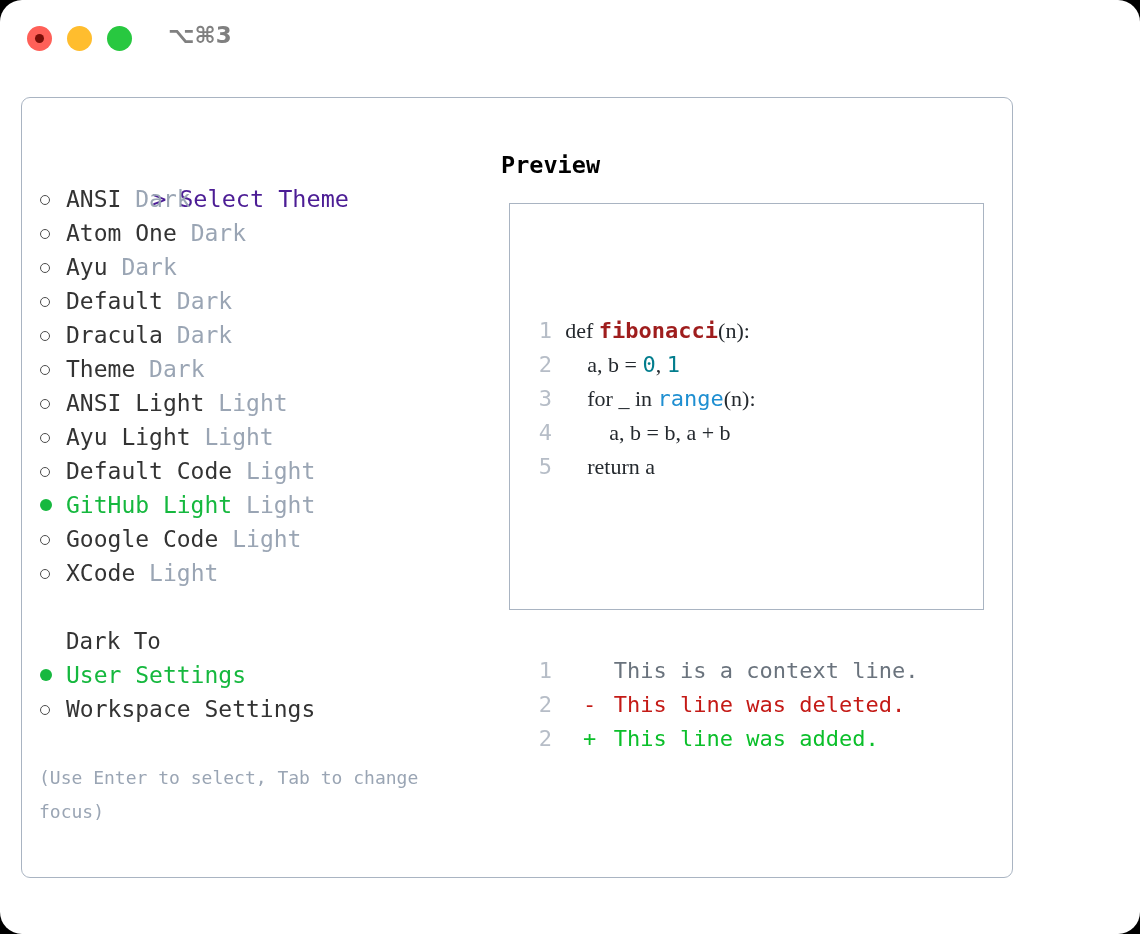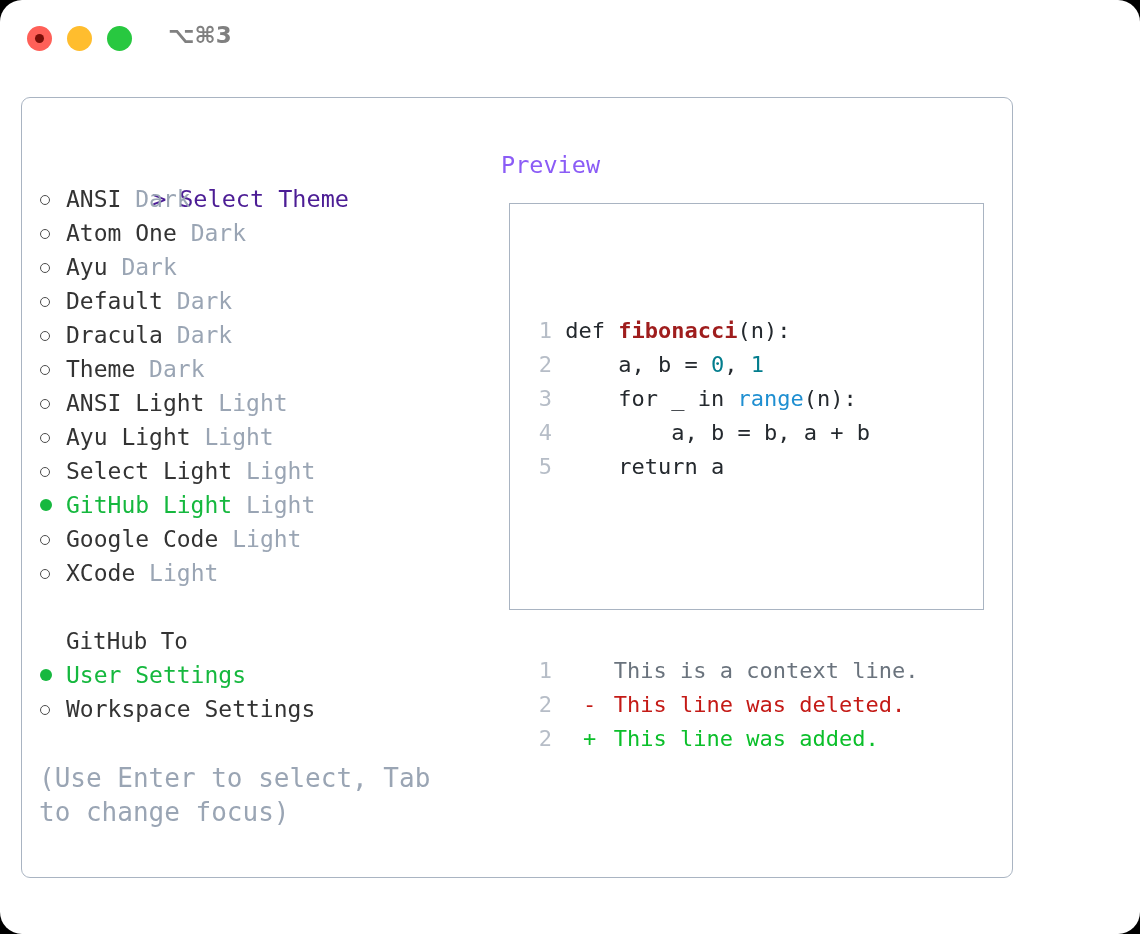--- a/index.html
+++ b/index.html
@@ -138,33 +138,33 @@
     height: 34px;
     line-height: 34px;
     white-space: pre;
   }
 
   #hint {
     position: absolute;
     left: 17px;
     top: 663px;
     width: 410px;
-    font-size: 26px;
+    font-size: 18px;
     line-height: 34px;
     color: #9aa5b4;
   }
 
   
   #preview-title {
     position: absolute;
     left: 479px;
     top: 50px;
     font-size: 23.5px;
-    font-weight: normal;
-    color: #8b5cf6;
+    font-weight: bold;
+    color: #000000;
     line-height: 34px;
   }
 
   #preview-box {
     position: absolute;
     left: 487px;
     top: 105px;
     width: 475px;
     height: 407px;
     border: 1.6px solid #a9b4c2;
@@ -180,21 +180,21 @@
     line-height: 34px;
     white-space: pre;
   }
   .code-line { height: 34px; white-space: pre; }
   .ln {
     display: inline-block;
     width: 22px;
     text-align: right;
     color: #b6bdc7;
   }
-  .tok-plain { color: #24292e; }
+  .tok-plain { color: #24292e; font-family: Liberation Serif, serif; }
   .tok-fn    { color: #9f1d1d; font-weight: bold; text-align: right; }
   .tok-num   { color: #027d8d; }
   .tok-call  { color: #1f8fd1; }
 
   .blank-line { height: 34px; }
 
   .diff-ctx  { color: #6a737d; }
   .diff-del  { color: #c41a16; }
   .diff-add  { color: #0bbf2a; }
   .diff-mark { display: inline-block; width: 22px; text-align: center; }
@@ -221,29 +221,29 @@
 
       <div id="theme-items">
           <div class="row"><span class="marker"><span class="bullet-ring"></span></span><span class="theme-name">ANSI</span><span> </span><span class="variant">Dark</span></div>
           <div class="row"><span class="marker"><span class="bullet-ring"></span></span><span class="theme-name">Atom One</span><span> </span><span class="variant">Dark</span></div>
           <div class="row"><span class="marker"><span class="bullet-ring"></span></span><span class="theme-name">Ayu</span><span> </span><span class="variant">Dark</span></div>
           <div class="row"><span class="marker"><span class="bullet-ring"></span></span><span class="theme-name">Default</span><span> </span><span class="variant">Dark</span></div>
           <div class="row"><span class="marker"><span class="bullet-ring"></span></span><span class="theme-name">Dracula</span><span> </span><span class="variant">Dark</span></div>
           <div class="row"><span class="marker"><span class="bullet-ring"></span></span><span class="theme-name">Theme</span><span> </span><span class="variant">Dark</span></div>
           <div class="row"><span class="marker"><span class="bullet-ring"></span></span><span class="theme-name">ANSI Light</span><span> </span><span class="variant">Light</span></div>
           <div class="row"><span class="marker"><span class="bullet-ring"></span></span><span class="theme-name">Ayu Light</span><span> </span><span class="variant">Light</span></div>
-          <div class="row"><span class="marker"><span class="bullet-ring"></span></span><span class="theme-name">Select Light</span><span> </span><span class="variant">Light</span></div>
+          <div class="row"><span class="marker"><span class="bullet-ring"></span></span><span class="theme-name">Default Code</span><span> </span><span class="variant">Light</span></div>
           <div class="row selected"><span class="marker"><span class="bullet-dot"></span></span><span class="theme-name">GitHub Light</span><span> </span><span class="variant">Light</span></div>
           <div class="row"><span class="marker"><span class="bullet-ring"></span></span><span class="theme-name">Google Code</span><span> </span><span class="variant">Light</span></div>
           <div class="row"><span class="marker"><span class="bullet-ring"></span></span><span class="theme-name">XCode</span><span> </span><span class="variant">Light</span></div>
         </div>
 
       <div class="spacer"></div>
 
-      <div id="apply-label"><span class="marker"> </span><span>GitHub To</span></div>
+      <div id="apply-label"><span class="marker"> </span><span>Dark To</span></div>
 
       <div id="apply-items">
           <div class="row selected"><span class="marker"><span class="bullet-dot"></span></span><span class="theme-name">User Settings</span></div>
           <div class="row"><span class="marker"><span class="bullet-ring"></span></span><span class="theme-name">Workspace Settings</span></div>
         </div>
     </div>
 
     <div id="hint">(Use Enter to select, Tab to change focus)</div>
 
     <div id="preview-title">Preview</div>

